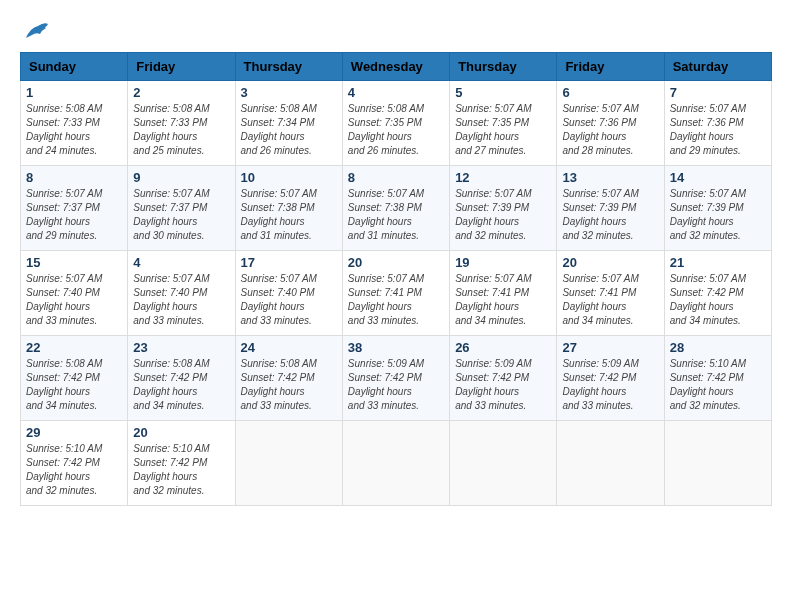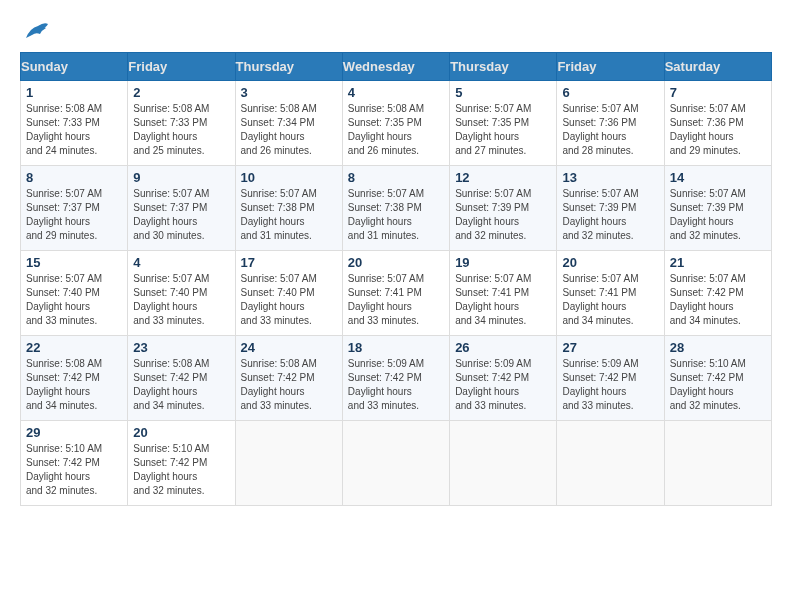--- a/index.html
+++ b/index.html
@@ -47,24 +47,24 @@
       font-size: 16px;
       color: #555;
     }
     .calendar {
       width: 100%;
       border-collapse: collapse;
       border: 1px solid #ccc;
     }
     .calendar th {
       background: #2a7ab8;
-      color: #e5e5e5;
+      color: #000000;
       font-size: 13px;
       font-weight: bold;
-      padding: 6px 0;
+      padding: 6px 8px;
       text-align: left;
       border: 1px solid #1a6aaa;
     }
     .calendar td {
       vertical-align: top;
       padding: 4px 5px;
       font-size: 10.5px;
       color: #333;
       border: 1px solid #ddd;
       width: calc(100% / 7);
@@ -78,20 +78,21 @@
       font-size: 13px;
       font-weight: bold;
       color: #1a3a5c;
       display: block;
       margin-bottom: 2px;
     }
     .day-info {
       font-size: 10px;
       color: #444;
       line-height: 1.4;
+      font-style: italic;
     }
     .empty-cell {
       background: #f9f9f9 !important;
     }
   </style>
 </head>
 <body>
 
 <div class="header">
   <div class="logo">
@@ -340,21 +341,21 @@
         <td>
         <span class="day-number">24</span>
         <div class="day-info">
           Sunrise: 5:08 AM<br>
           Sunset: 7:42 PM<br>
           Daylight hours<br>
           and 33 minutes.
         </div>
       </td>
         <td>
-        <span class="day-number">18</span>
+        <span class="day-number">38</span>
         <div class="day-info">
           Sunrise: 5:09 AM<br>
           Sunset: 7:42 PM<br>
           Daylight hours<br>
           and 33 minutes.
         </div>
       </td>
         <td>
         <span class="day-number">26</span>
         <div class="day-info">

